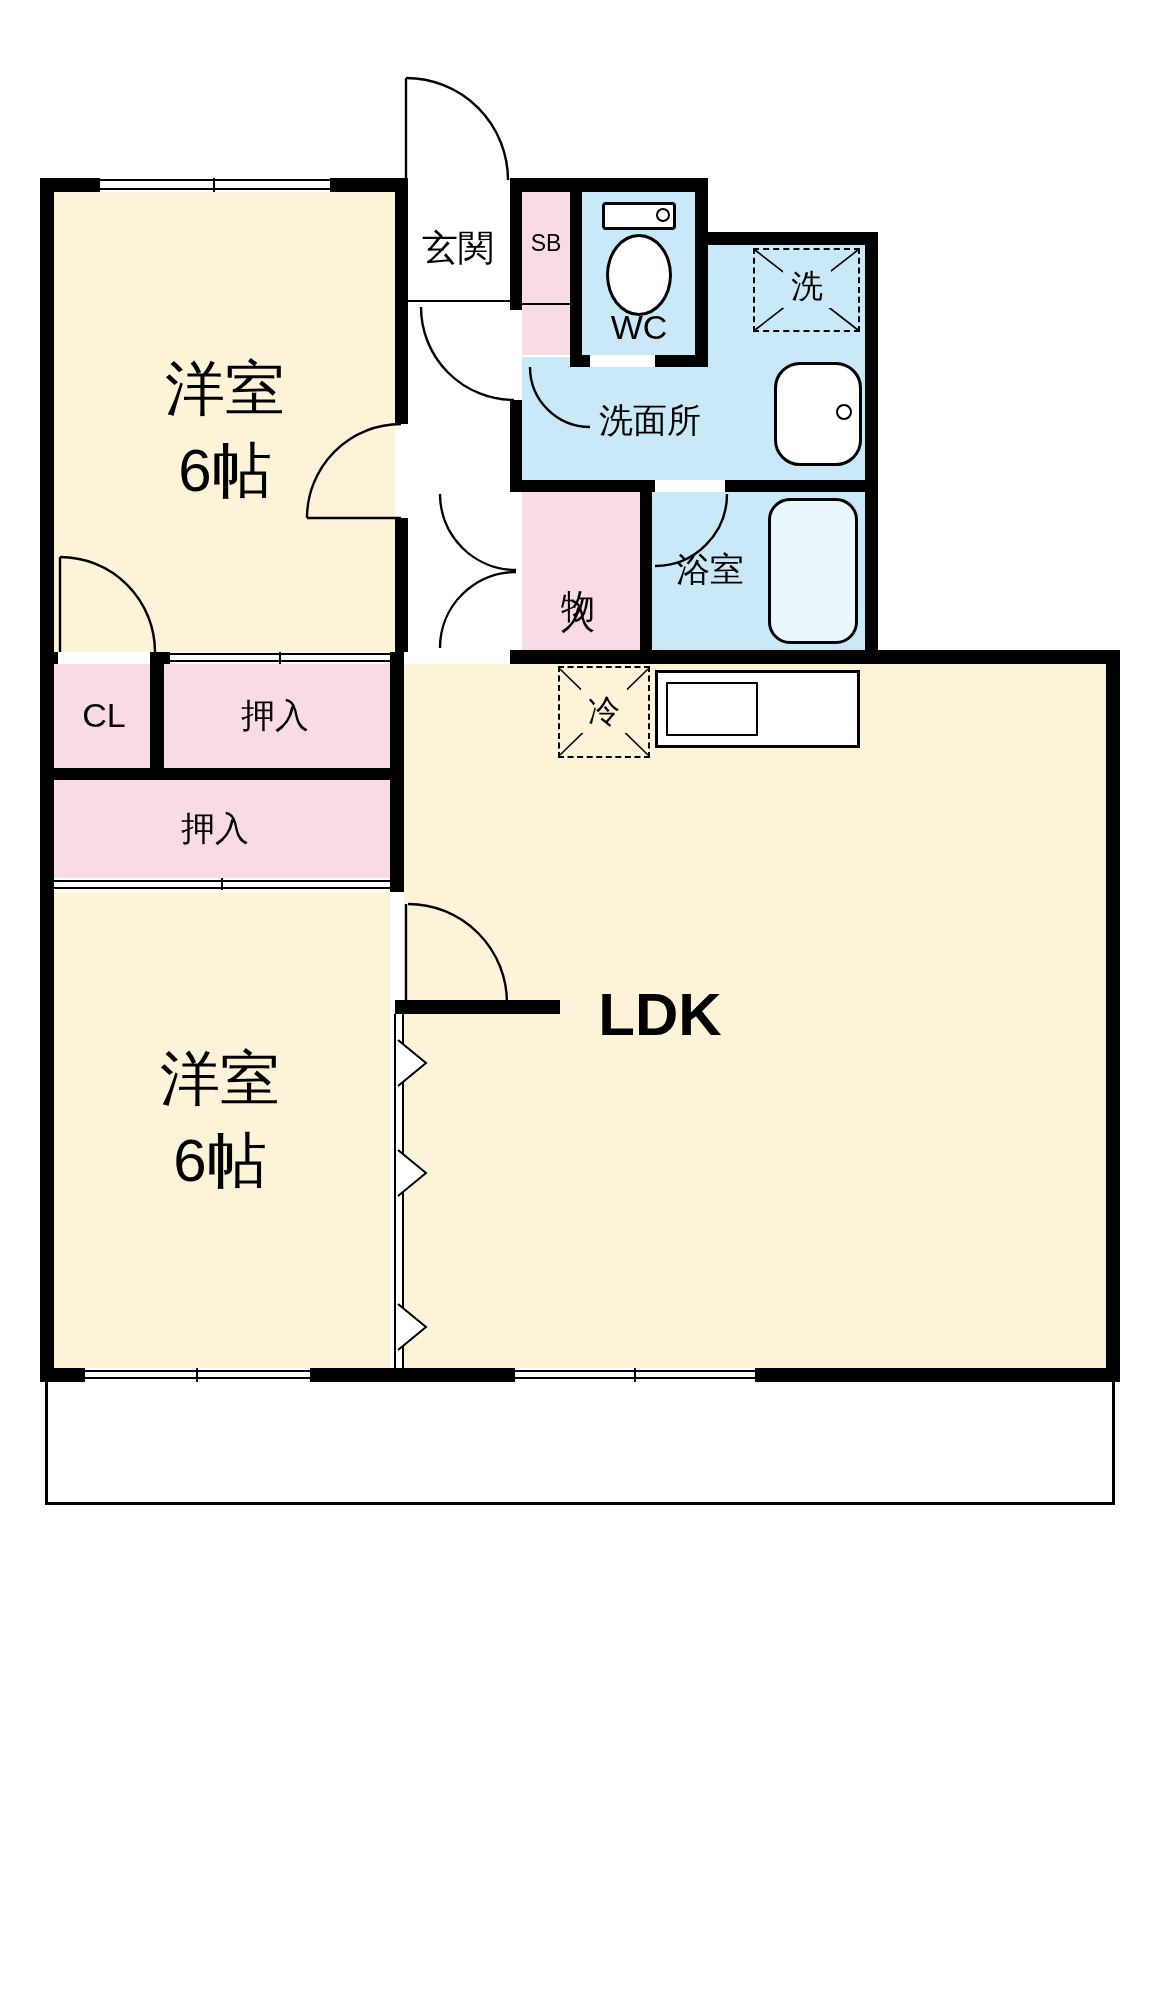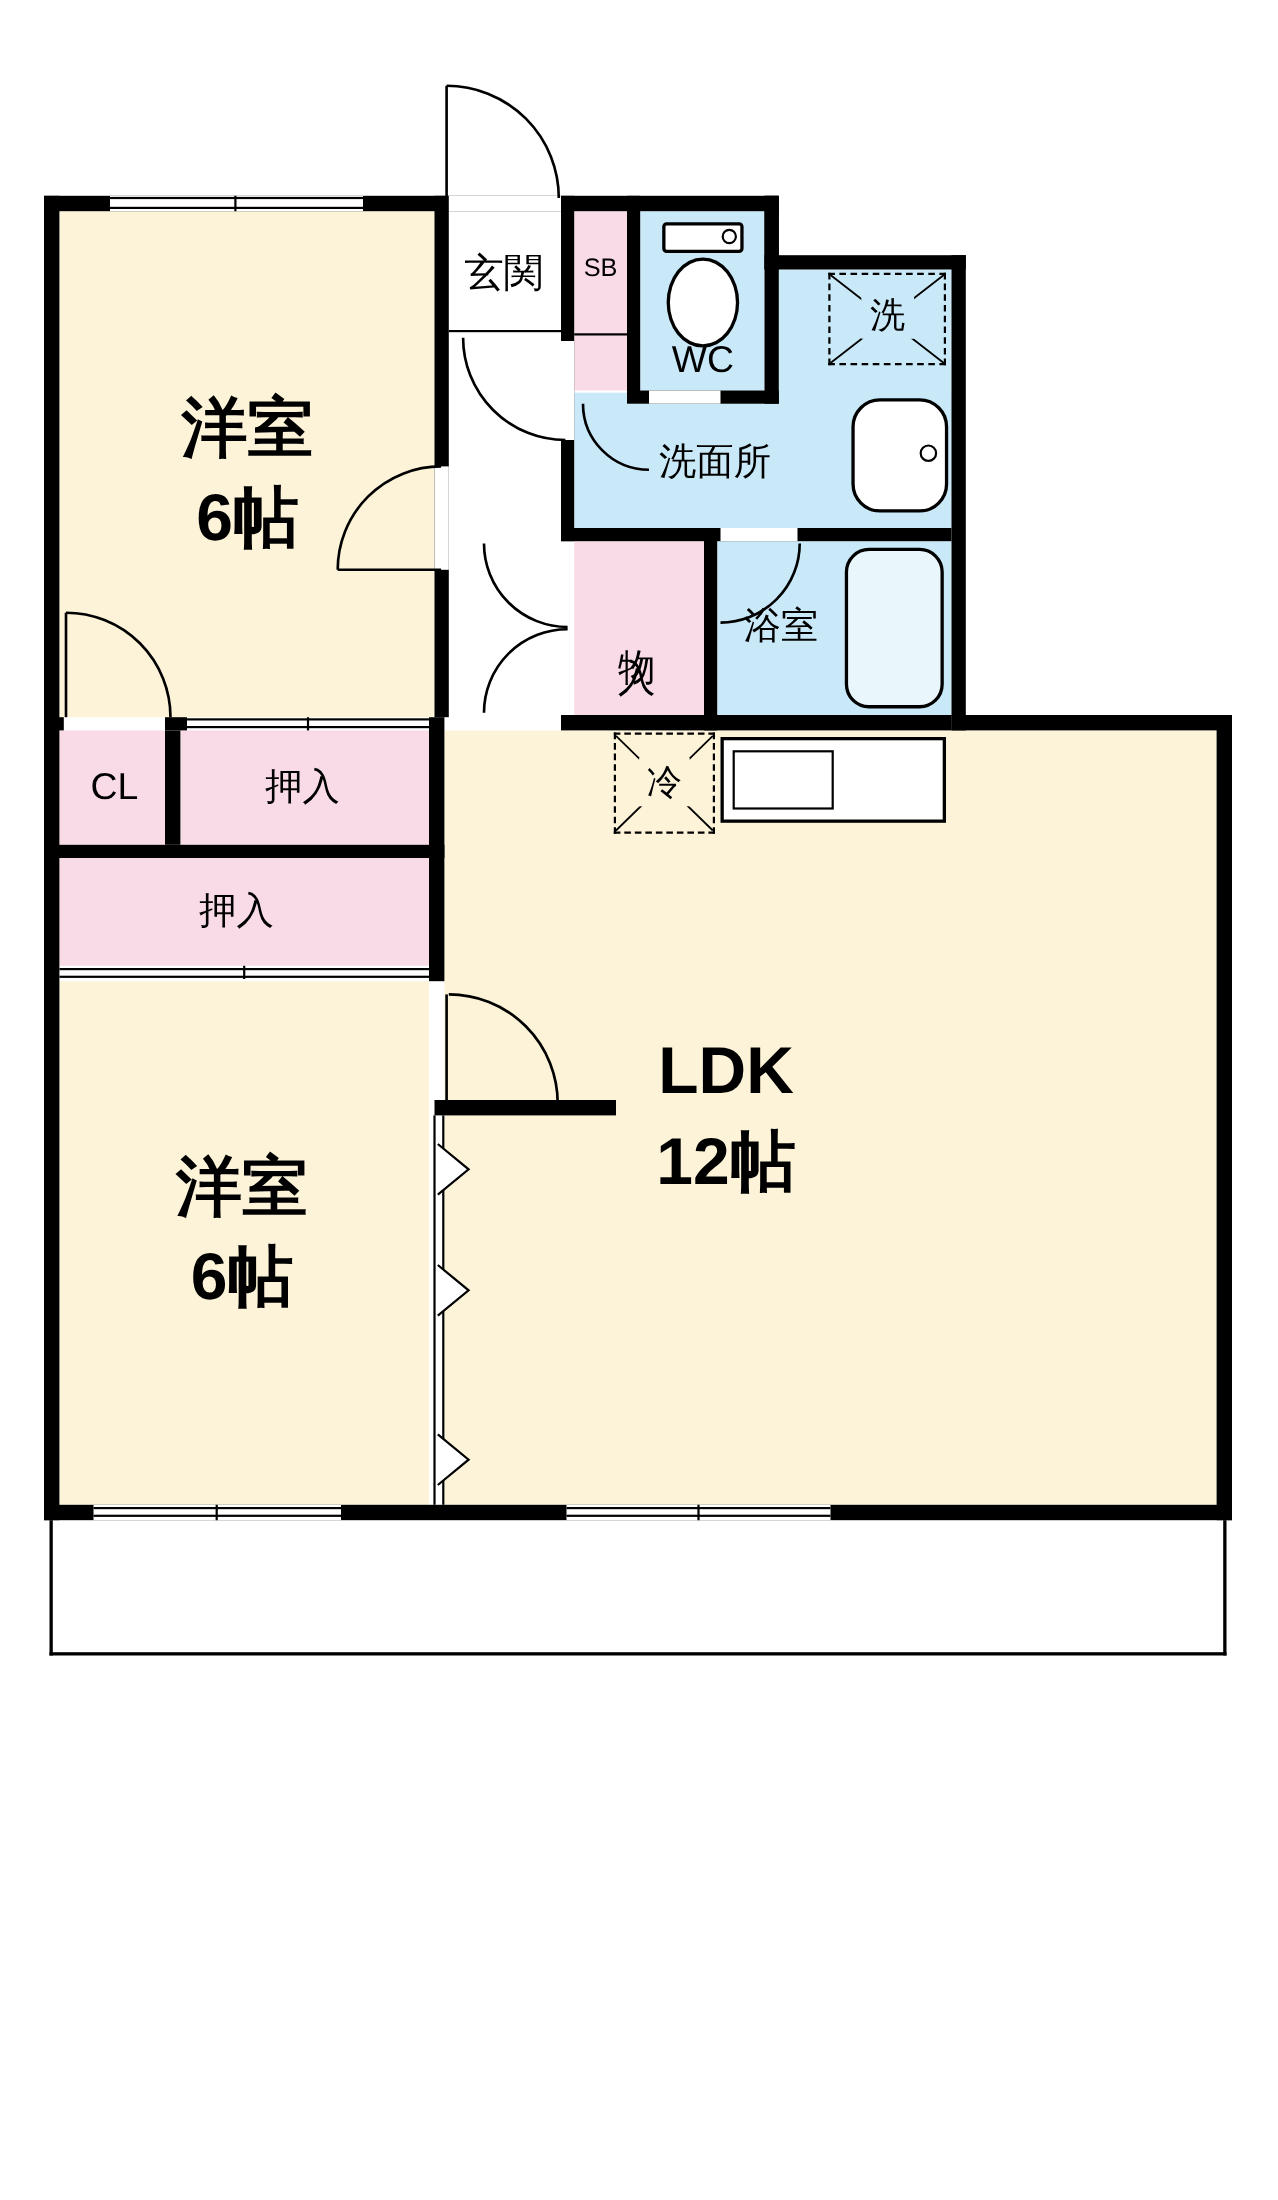--- a/index.html
+++ b/index.html
@@ -14,21 +14,21 @@
   .white{position:absolute;background:#fff}
   .fr{position:absolute;background:var(--room)}
   .fc{position:absolute;background:var(--closet)}
   .fw{position:absolute;background:var(--wet)}
   .fx{position:absolute;background:#fff;border:3px solid #000}
   .fx2{position:absolute;background:#fff;border:2px solid #000}
   .dash{position:absolute;border:2px dashed #000}
   .lbl{position:absolute;display:flex;align-items:center;justify-content:center;
        text-align:center;font-weight:500;line-height:1.2;white-space:nowrap}
   .lbl-col{flex-direction:column;gap:10px}
-  .big{font-size:60px;font-weight:700}
+  .big{font-size:60px;font-weight:400}
   .huge{font-size:60px;font-weight:700}
   .sm{font-size:34px}
   .sb{font-size:23px;white-space:normal;word-break:break-all;line-height:1.25}
   .vert{writing-mode:vertical-rl;letter-spacing:8px;white-space:normal}
   .onwet{background:var(--wet);padding:0 2px}
   .onroom{background:var(--room);padding:0 2px}
   svg{position:absolute;left:0;top:0}
 </style>
 </head>
 <body>
@@ -156,21 +156,20 @@
     </g>
   </svg>
 
   <div class="lbl lbl-col" style="left:75px;top:345px;width:300px;height:170px">
     <span class="big">洋室</span>
     <span class="big">6帖</span>
   </div>
 
   <div class="lbl lbl-col" style="left:470px;top:915px;width:380px;height:200px">
     <span class="huge">LDK</span>
-    <span class="huge">12帖</span>
   </div>
 
   <div class="lbl lbl-col" style="left:70px;top:1035px;width:300px;height:170px">
     <span class="big">洋室</span>
     <span class="big">6帖</span>
   </div>
 
   <div class="lbl sm" style="left:408px;top:226px;width:100px;height:44px;font-size:36px">玄関</div>
   <div class="lbl sb" style="left:524px;top:198px;width:44px;height:90px">SB</div>
   <div class="lbl sm" style="left:584px;top:306px;width:110px;height:42px">WC</div>

